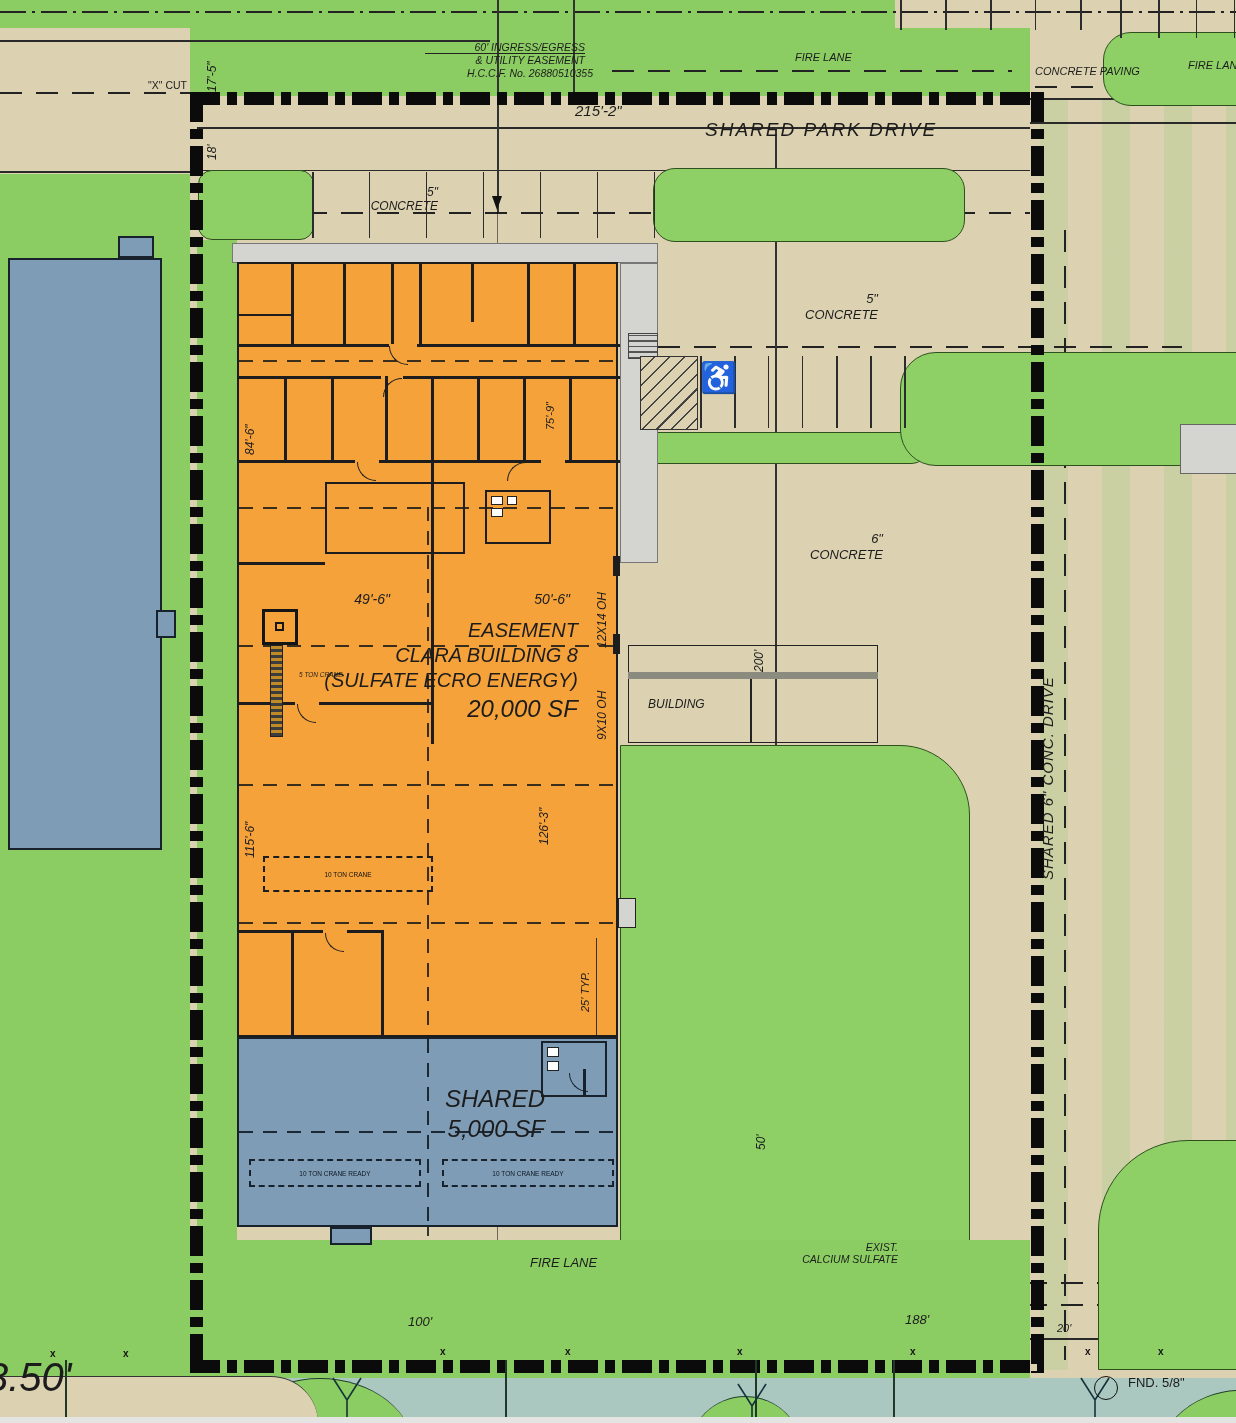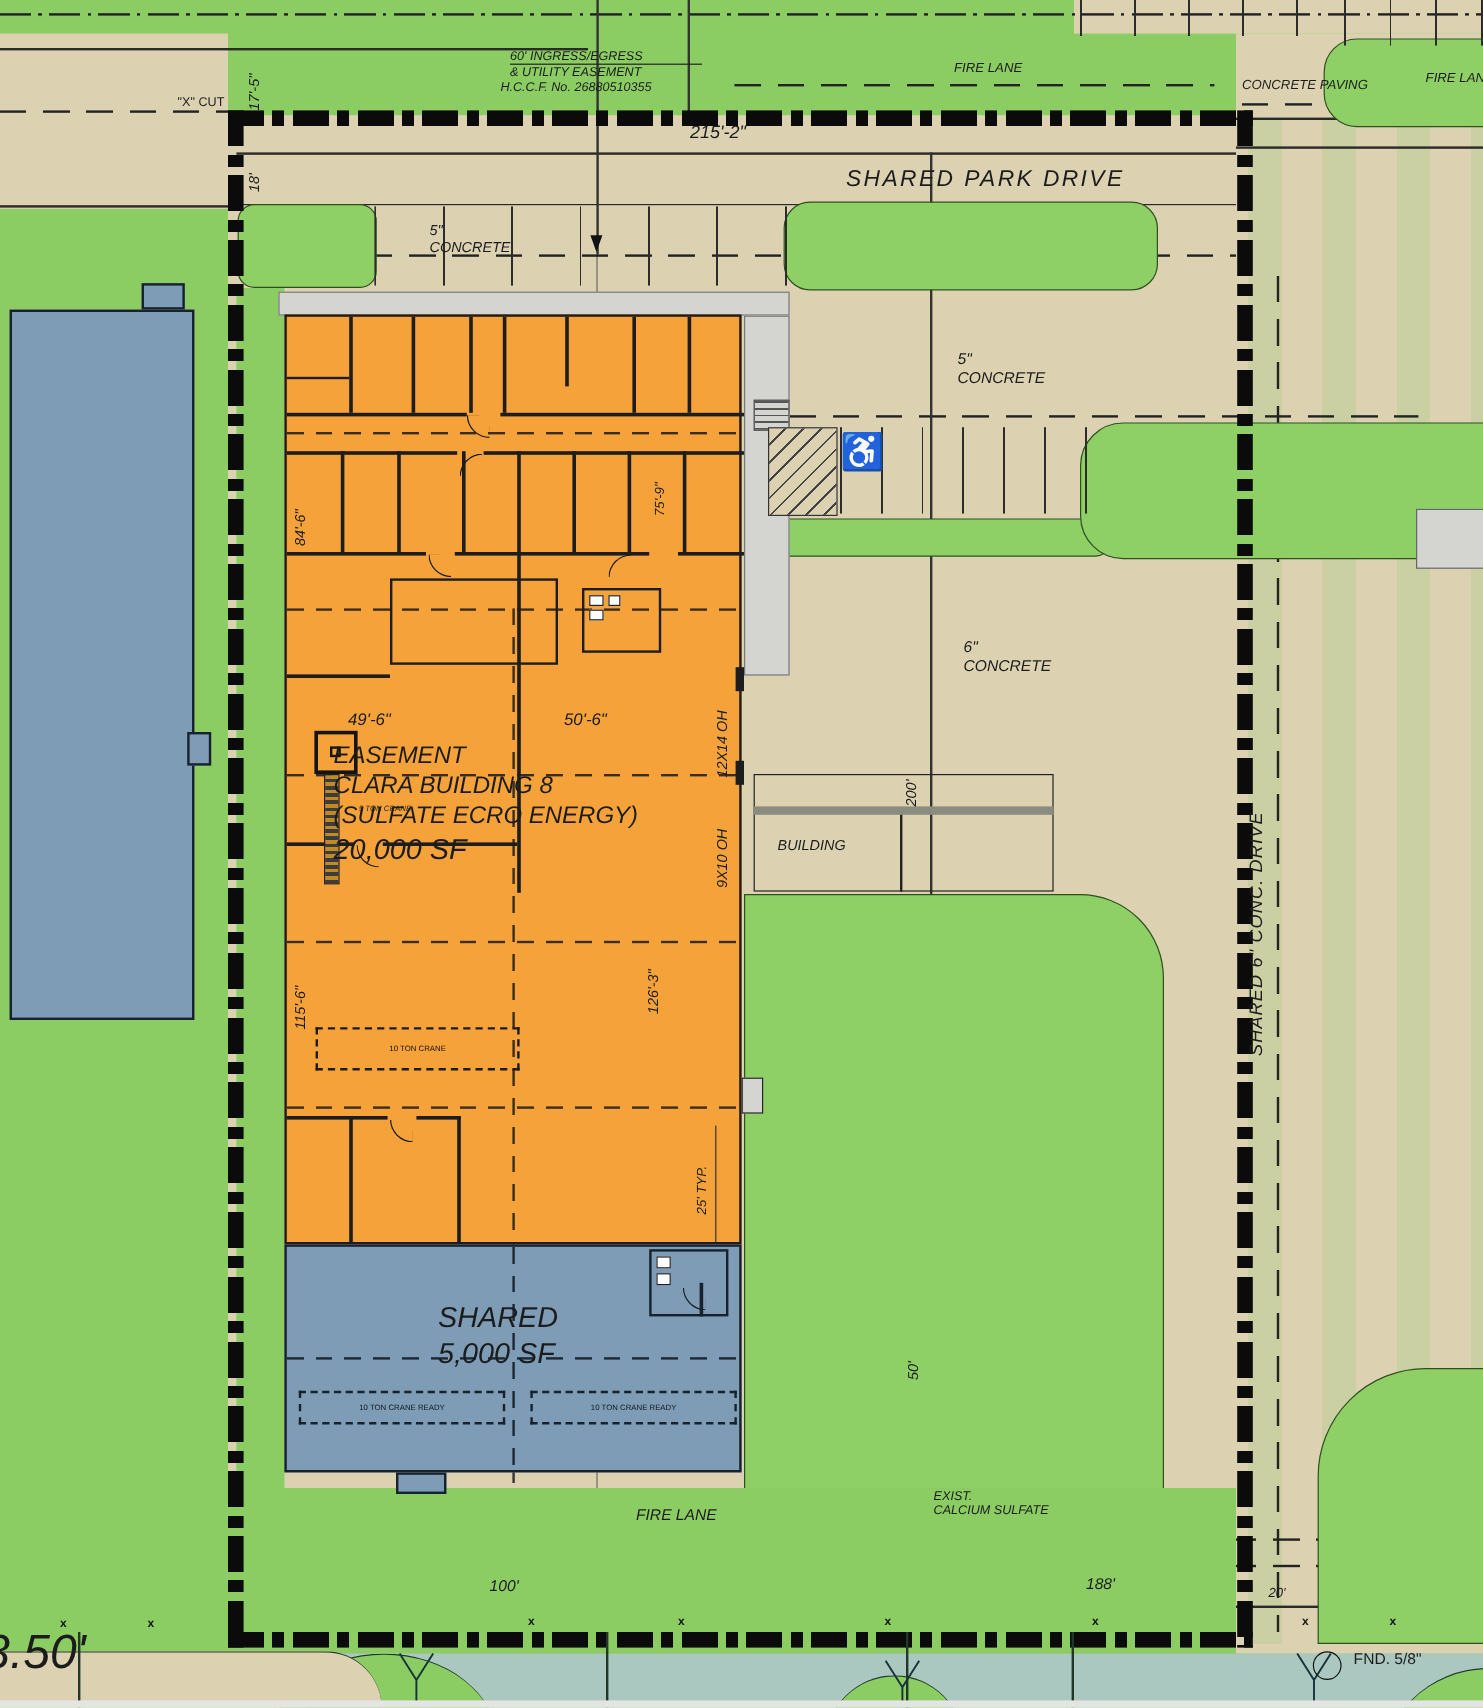--- a/index.html
+++ b/index.html
@@ -1,20 +1,20 @@
 <!DOCTYPE html>
 <html style="--grass: #8ccd63; --island: #8ed066; --pavement: #dcd2b2; --building_available: #f5a23a; --building_leased: #7e9cb6; --pond: #abc8c0; --sidewalk: #d4d5d1; --boundary: #0b0b0b;"><head>
 <meta charset="utf-8">
 <title>Site Plan</title>
 <style>
   html,body{margin:0;padding:0;background:#fff;font-family:"Liberation Sans",sans-serif;}
   #plan{position:relative;width:1236px;height:1423px;overflow:hidden;background:var(--grass,#8ccd63);}
   .abs{position:absolute;}
   .lbl{position:absolute;font-style:italic;color:#1c1c1c;white-space:nowrap;line-height:1.05;}
-  .c{text-align:left;}
+  .c{text-align:right;}
   .rot{transform:rotate(-90deg);transform-origin:0 0;}
   .tan{background:var(--pavement,#dcd2b2);}
   .green{background:var(--grass,#8ccd63);}
   .green2{background:var(--island,#8ed066);border:1.5px solid #2e501f;}
   .gray{background:var(--sidewalk,#d4d5d1);}
   .dash{height:2px;background:repeating-linear-gradient(90deg,#222 0 22px,transparent 22px 36px);}
   .dashv{width:2px;background:repeating-linear-gradient(180deg,#222 0 22px,transparent 22px 36px);}
   .dashdot{height:2px;background:repeating-linear-gradient(90deg,#222 0 26px,transparent 26px 32px,#222 32px 35px,transparent 35px 41px);}
   .thin{background:#2a2a2a;}
   .bh{height:13px;background:repeating-linear-gradient(90deg,#0b0b0b 0 30px,transparent 30px 37px,#0b0b0b 37px 47px,transparent 47px 54px);}
@@ -212,21 +212,21 @@
   <div class="lbl c" style="left:425px;top:42px;width:160px;font-size:10.5px;border-bottom:1px solid #222;">60' INGRESS/EGRESS</div>
   <div class="lbl c" style="left:425px;top:55px;width:160px;font-size:10.5px;">&amp; UTILITY EASEMENT</div>
   <div class="lbl c" style="left:417px;top:68px;width:176px;font-size:10.5px;">H.C.C.F. No. 26880510355</div>
   <div class="lbl" style="left:795px;top:52px;font-size:11px;">FIRE LANE</div>
   <div class="lbl" style="left:1035px;top:66px;font-size:11px;">CONCRETE PAVING</div>
   <div class="lbl" style="left:1188px;top:60px;font-size:11px;">FIRE LANE</div>
   <div class="lbl" style="left:148px;top:80px;font-size:10.5px;font-style:normal;">"X" CUT</div>
   <div class="lbl rot" style="left:206px;top:92px;font-size:12px;">17'-5"</div>
   <div class="lbl rot" style="left:206px;top:160px;font-size:12px;">18'</div>
   <div class="lbl" style="left:575px;top:103px;font-size:15px;">215'-2"</div>
-  <div class="lbl" style="left:705px;top:140px;font-size:19px;letter-spacing:2px;">SHARED PARK DRIVE</div>
+  <div class="lbl" style="left:705px;top:120px;font-size:19px;letter-spacing:2px;">SHARED PARK DRIVE</div>
   <div class="lbl c" style="left:358px;top:186px;width:80px;font-size:12px;">5"</div>
   <div class="lbl c" style="left:358px;top:200px;width:80px;font-size:12px;">CONCRETE</div>
   <div class="lbl c" style="left:798px;top:292px;width:80px;font-size:13px;">5"</div>
   <div class="lbl c" style="left:798px;top:308px;width:80px;font-size:13px;">CONCRETE</div>
   <div class="lbl c" style="left:803px;top:532px;width:80px;font-size:13px;">6"</div>
   <div class="lbl c" style="left:803px;top:548px;width:80px;font-size:13px;">CONCRETE</div>
   <div class="lbl rot" style="left:244px;top:455px;font-size:12px;">84'-6"</div>
   <div class="lbl rot" style="left:545px;top:430px;font-size:11px;">75'-9"</div>
   <div class="lbl c" style="left:290px;top:592px;width:100px;font-size:14px;">49'-6"</div>
   <div class="lbl c" style="left:470px;top:592px;width:100px;font-size:14px;">50'-6"</div>

